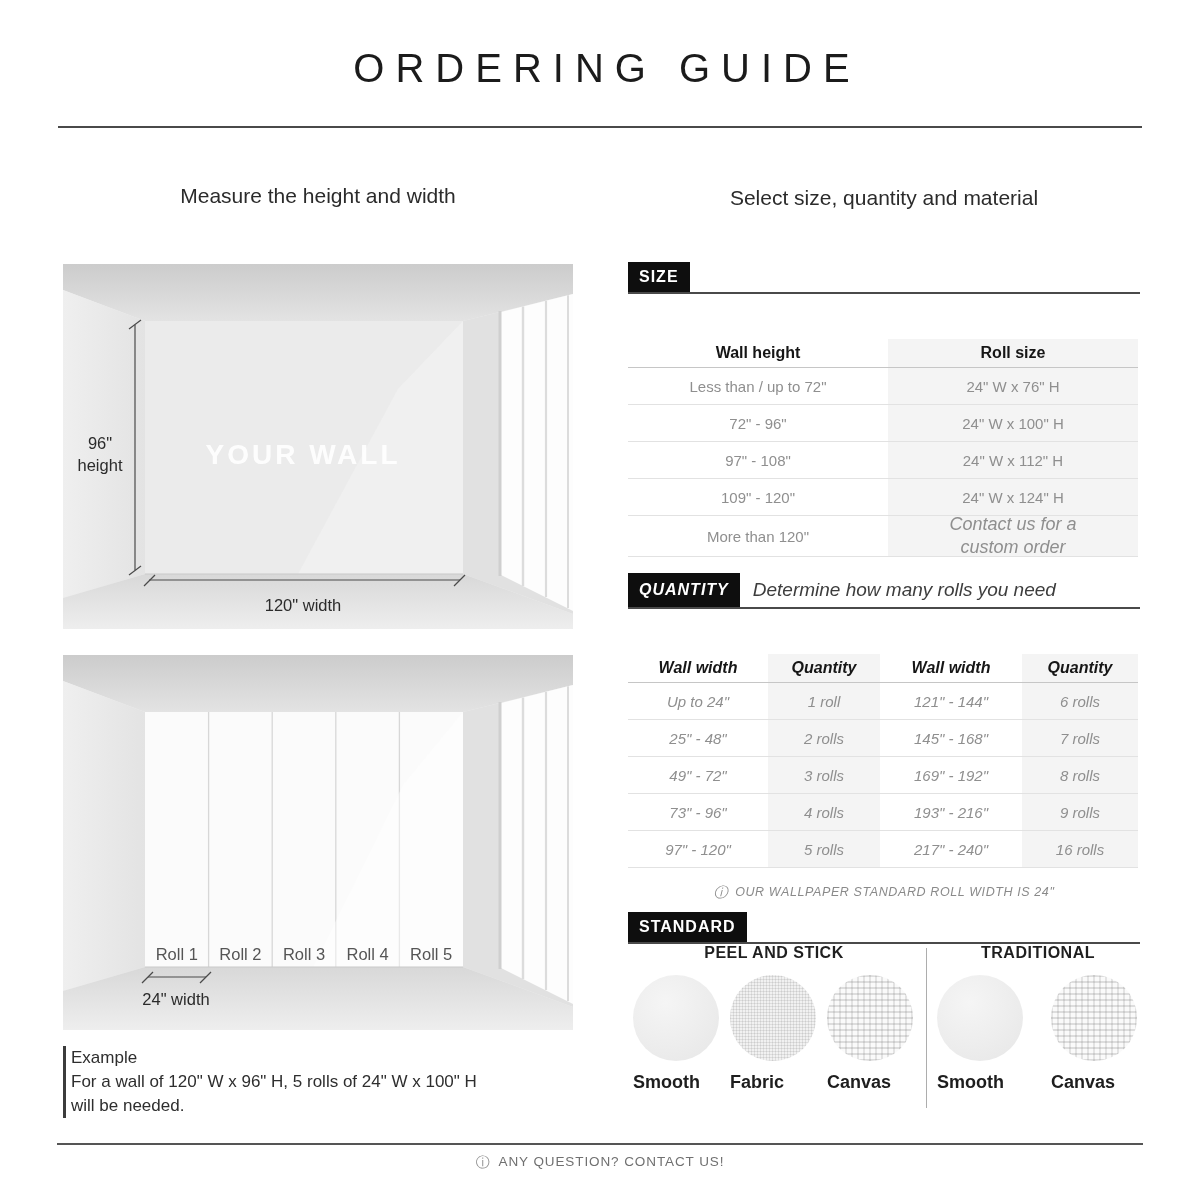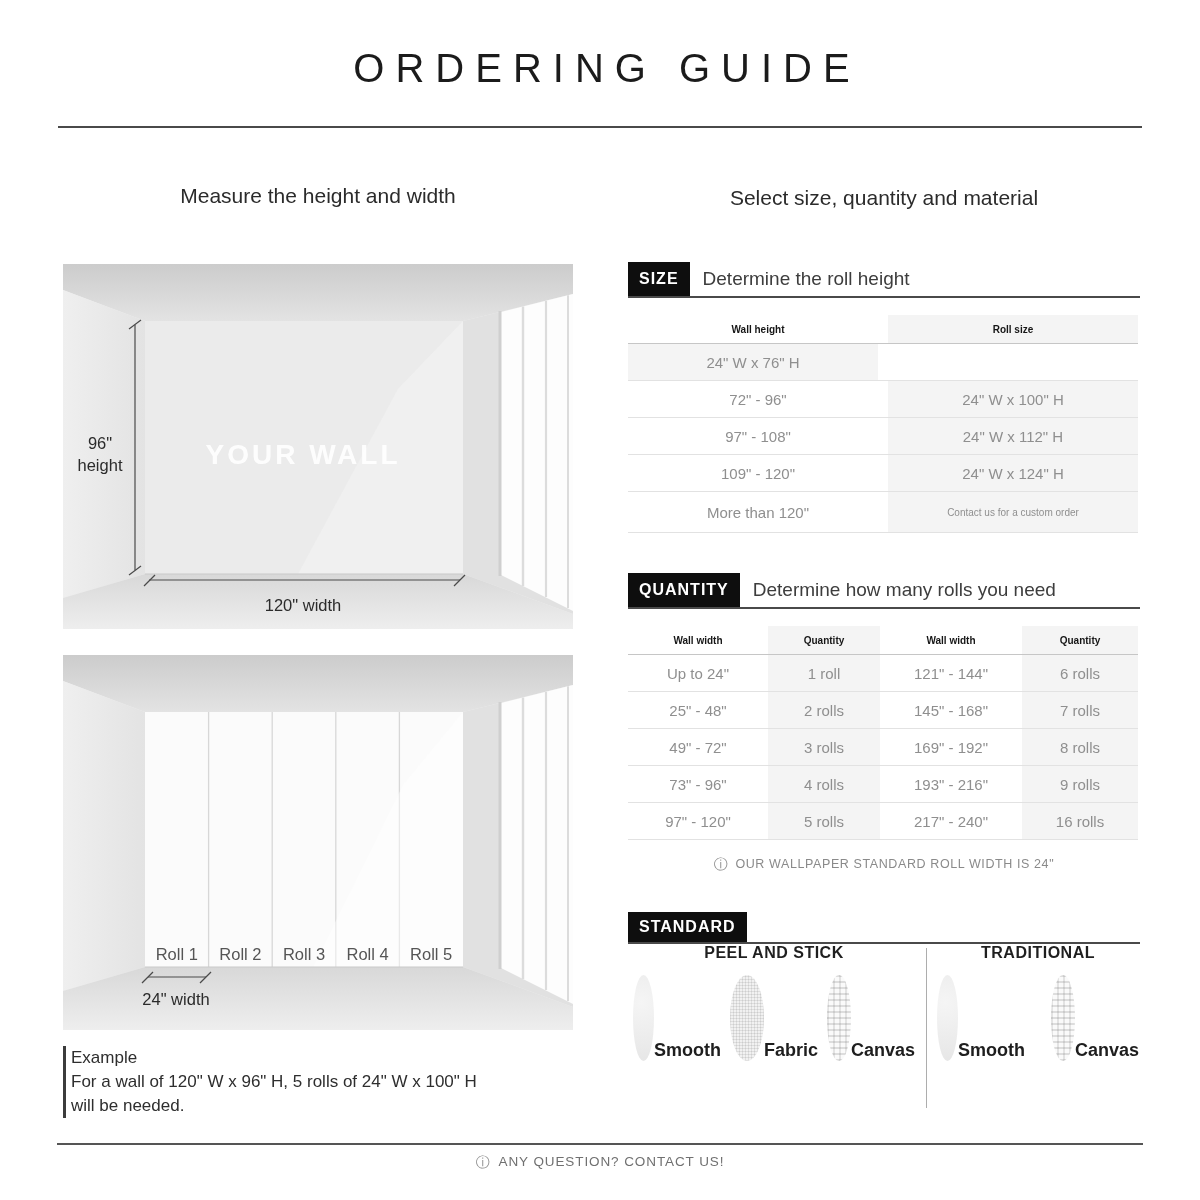--- a/index.html
+++ b/index.html
@@ -22,53 +22,53 @@
   .room { position:absolute; left:63px; }
   .room-1 { top:264px; width:510px; height:365px; }
   .room-2 { top:655px; width:510px; height:375px; }
   svg text { font-family:"Liberation Sans","DejaVu Sans",sans-serif; }
   .dim-label { font-size:16.5px; fill:#2b2b2b; }
   .wall-word { font-size:28px; font-weight:700; fill:#ffffff; letter-spacing:3px; opacity:.95; }
   .roll-label { font-size:16.5px; fill:#555555; }
 
   
   .section { position:absolute; left:628px; width:512px; }
-  .sec-size { top:262px; } .sec-qty { top:573px; } .sec-mat { top:912px; }
+  .sec-size { top:262px; } .sec-qty { top:573px;font-style:italic; } .sec-mat { top:912px; }
   .sec-head { display:flex; align-items:stretch; border-bottom:2px solid #4a4a4a; }
   .sec-tag  { background:#0e0e0e; color:#ffffff; font-weight:700; font-size:16px;
               letter-spacing:1px; padding:6px 11px; display:flex; align-items:center; }
   .sec-sub  { font-size:19px; color:#3d3d3d; padding:6px 0 6px 13px; align-self:center; }
 
   .data-table { margin-top:17px; width:510px; }
   .t-row { display:flex; }
   .t-cell { display:flex; align-items:center; justify-content:center; text-align:center; }
-  .t-head .t-cell { font-weight:700; color:#161616; font-size:10px; height:28px; }
+  .t-head .t-cell { font-weight:700; color:#161616; font-size:16px; height:28px;margin-top:28px; }
   .t-head { border-bottom:1px solid #c6c6c6; }
   .t-body .t-row { border-bottom:1px solid #e2e2e2; }
   .t-body .t-cell { color:#8f8f8f; font-size:15px; height:36px; }
   .shaded { background:#f4f4f4; }
   .size-c1 { width:260px; } .size-c2 { width:250px; }
   .t-body .t-row.tall .t-cell { height:40px; }
-  .cell-small { display:block; width:170px; margin:16px auto; font-size:10px; line-height:1.3; }
+  .cell-small { display:block; width:170px; margin:16px auto; font-size:18px; line-height:1.3;font-style:italic; }
   .sz { font-size:13.5px; }
   .q1 { width:140px; } .q2 { width:112px; } .q3 { width:142px; } .q4 { width:116px; }
 
   .qty-note { margin-top:17px; display:flex; justify-content:center; align-items:center; gap:7px;
               font-size:12.5px; letter-spacing:.6px; color:#8a8a8a; }
   .info-ic { font-size:14px; line-height:1; color:#8a8a8a; }
 
   
   .mat-groups { position:relative; height:175px; }
   .mat-group-left  { position:absolute; left:0;   top:0; width:292px; }
   .mat-group-right { position:absolute; left:308px; top:0; width:204px; }
   .mat-divider { position:absolute; left:298px; top:4px; height:160px; width:1px; background:#adadad; }
   .mat-title { text-align:center; font-weight:700; font-size:16px; letter-spacing:.5px; color:#1f1f1f; }
   .swatches { display:flex; justify-content:center; gap:9px; margin-top:13px; }
   .mat-group-right .swatches { gap:26px; }
-  .swatch { width:88px; display:flex; flex-direction:row; align-items:flex-end; }
+  .swatch { width:88px; display:flex; flex-direction:column; align-items:flex-start; }
   .circle { width:86px; height:86px; border-radius:50%; }
   .circle.smooth { background:radial-gradient(circle at 38% 32%, #f5f5f5 0%, #ededed 55%, #e6e6e6 100%); }
   .circle.fabric { background-color:#f1f1f1;
       background-image:repeating-linear-gradient(0deg, rgba(110,110,110,.15) 0 1px, rgba(0,0,0,0) 1px 3px),
                        repeating-linear-gradient(90deg, rgba(110,110,110,.15) 0 1px, rgba(0,0,0,0) 1px 3px); }
   .circle.canvas { background-color:#fafafa;
       background-image:repeating-linear-gradient(0deg, rgba(105,105,105,.20) 0 2px, rgba(0,0,0,0) 2px 6px),
                        repeating-linear-gradient(90deg, rgba(105,105,105,.16) 0 2px, rgba(0,0,0,0) 2px 6px); }
   .sw-label { margin-top:11px; font-weight:700; font-size:18px; color:#1e1e1e; }
 
@@ -178,29 +178,29 @@
       <line x1="85" y1="322" x2="143" y2="322"></line>
       <line x1="79" y1="328" x2="90" y2="317"></line>
       <line x1="137" y1="328" x2="148" y2="317"></line>
     </g>
     <text class="dim-label" x="113" y="350" text-anchor="middle">24" width</text>
   </svg>
 
   <div class="section sec-size">
     <div class="sec-head">
       <div class="sec-tag">SIZE</div>
-      <div class="sec-sub">Determine the roll height</div>
     </div>
     <div class="data-table">
       <div class="t-row t-head">
         <div class="t-cell size-c1">Wall height</div>
         <div class="t-cell size-c2 shaded">Roll size</div>
       </div>
       <div class="t-body">
         <div class="t-row">
+          <div class="t-cell size-c1 sz">Less than / up to 72"</div>
           <div class="t-cell size-c2 shaded">24" W x 76" H</div>
         </div>
         <div class="t-row">
           <div class="t-cell size-c1">72" - 96"</div>
           <div class="t-cell size-c2 shaded">24" W x 100" H</div>
         </div>
         <div class="t-row">
           <div class="t-cell size-c1">97" - 108"</div>
           <div class="t-cell size-c2 shaded">24" W x 112" H</div>
         </div>

